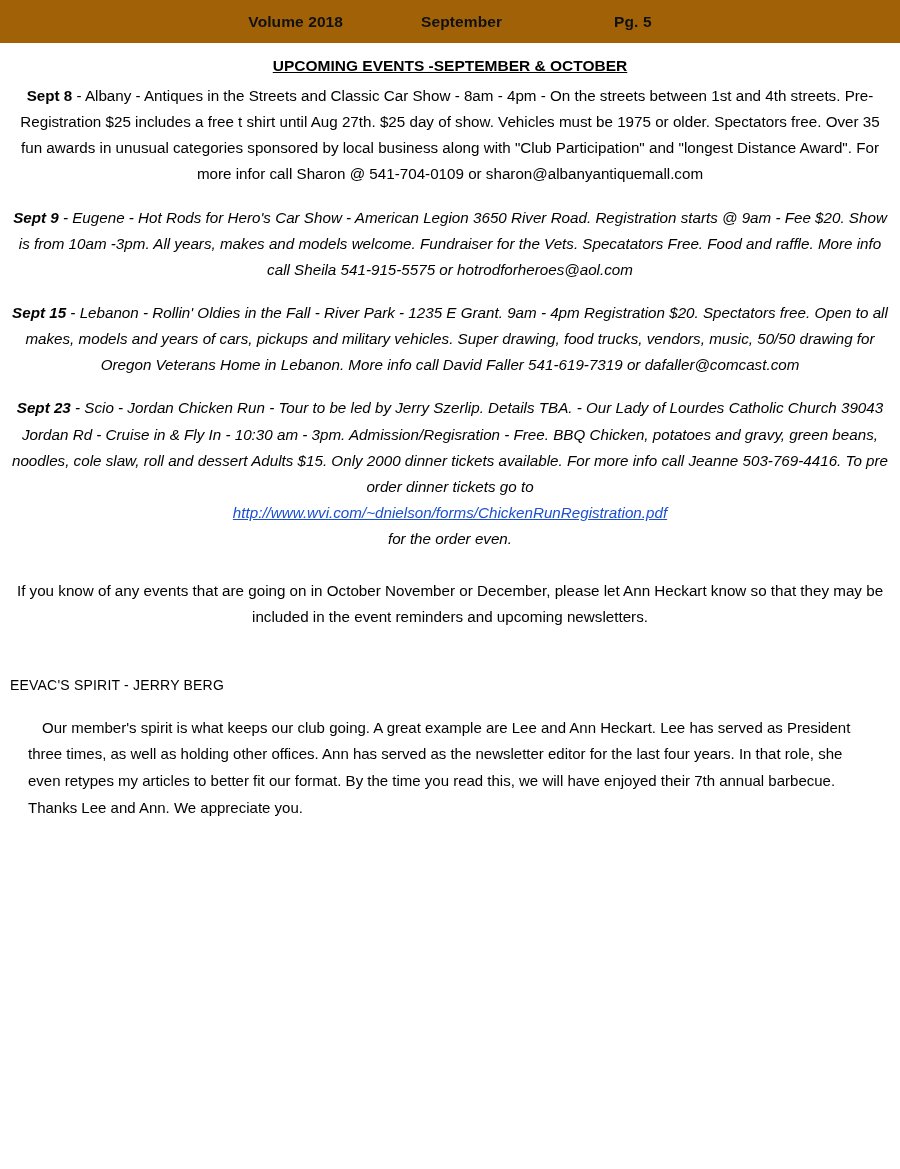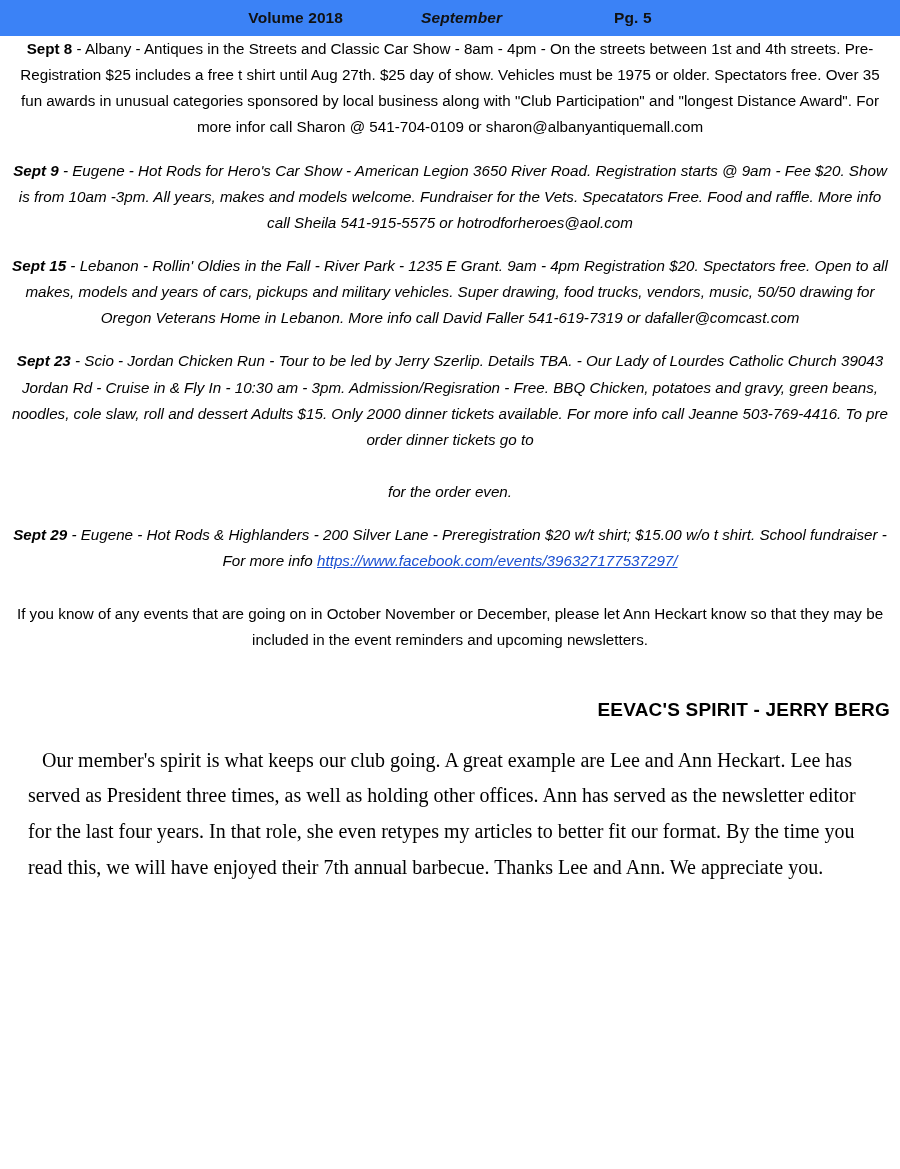--- a/index.html
+++ b/index.html
@@ -17,37 +17,37 @@
   .page {
     width: 900px;
     min-height: 1169px;
     background: #ffffff;
     box-sizing: border-box;
     position: relative;
   }
   
   .header-bar {
     width: 900px;
-    height: 36px;
-    background: #3b82f6;
+    height: 43px;
+    background: #a16207;
     display: flex;
     align-items: center;
     justify-content: center;
     box-sizing: border-box;
   }
   .header-inner {
     display: flex;
     align-items: center;
     font-weight: bold;
     font-size: 15.5px;
     color: #111;
     letter-spacing: 0.1px;
   }
   .header-inner .hdr-vol { margin-right: 78px; }
-  .header-inner .hdr-month { margin-right: 112px; font-style: italic; }
+  .header-inner .hdr-month { margin-right: 112px; }
   .header-inner .hdr-page { }
 
   
   .content {
     padding: 0 10px 0 10px;
     box-sizing: border-box;
   }
   .section-title {
     text-align: center;
     font-weight: bold;
@@ -67,73 +67,70 @@
   .evt-date { font-weight: bold; }
   a.link {
     color: #1a4fd1;
     text-decoration: underline;
     word-break: break-all;
   }
   .spacer-lg { height: 26px; }
   .spacer-xl { height: 46px; }
 
   .spirit-title {
-    text-align: right;
-    font-weight: bold;
-    font-size: 19px;
+    text-align: left;
+    font-weight: normal;
+    font-size: 14px;
     margin-top: 0;
     margin-bottom: 0;
     letter-spacing: 0.2px;
   }
   .spirit-body {
-    font-size: 20px;
+    font-size: 15px;
     line-height: 1.78;
     padding: 0 30px 0 18px;
     margin-top: 22px;
     text-indent: 14px;
-    font-family: Liberation Serif, serif;
   }
 </style>
 </head>
 <body>
 
 <div class="page">
 
   <div class="header-bar">
     <div class="header-inner">
       <span class="hdr-vol">Volume 2018</span>
       <span class="hdr-month">September</span>
       <span class="hdr-page">Pg. 5</span>
     </div>
   </div>
 
   <div class="content">
 
+    <div class="section-title">UPCOMING EVENTS -SEPTEMBER &amp; OCTOBER</div>
 
     <p class="para">
       <span class="evt-date">Sept 8</span><span> - Albany - Antiques in the Streets and Classic Car Show - 8am - 4pm - On the streets between 1st and 4th streets.  Pre-Registration $25 includes a free t shirt until Aug 27th.  $25 day of show.  Vehicles must be 1975 or older.  Spectators free.  Over 35 fun awards in unusual categories sponsored by local business along with "Club Participation" and "longest Distance Award".  For more infor call Sharon @ 541-704-0109 or sharon@albanyantiquemall.com</span>
     </p>
 
     <p class="para">
       <span class="evt-date">Sept 9</span><span> - Eugene - Hot Rods for Hero's Car Show - American Legion 3650 River Road.  Registration starts @ 9am - Fee $20.  Show is from  10am -3pm.  All years, makes and models welcome.  Fundraiser for the Vets.  Specatators Free.  Food and raffle.  More info call Sheila 541-915-5575 or hotrodforheroes@aol.com</span>
     </p>
 
     <p class="para">
       <span class="evt-date">Sept 15</span><span> - Lebanon - Rollin' Oldies in the Fall - River Park - 1235 E Grant.  9am - 4pm  Registration $20.  Spectators free.  Open to all makes, models and years of cars, pickups and military vehicles.  Super drawing, food trucks, vendors, music,  50/50 drawing for Oregon Veterans Home in Lebanon.  More info call David Faller 541-619-7319 or dafaller@comcast.com</span>
     </p>
 
     <p class="para">
       <span class="evt-date">Sept 23</span><span> - Scio - Jordan Chicken Run - Tour to be led by Jerry Szerlip. Details TBA. - Our Lady of Lourdes Catholic Church 39043 Jordan Rd - Cruise in &amp; Fly In - 10:30 am - 3pm.  Admission/Regisration - Free.  BBQ Chicken, potatoes and gravy, green beans, noodles, cole slaw, roll and dessert Adults $15.  Only 2000 dinner tickets available.  For more info call Jeanne 503-769-4416.  To pre order dinner tickets go to </span><br>
-      <br>
+      <a class="link" href="#">http://www.wvi.com/~dnielson/forms/ChickenRunRegistration.pdf</a><br>
       <span>for the order even.</span>
     </p>
 
-    <p class="para">
-      <span class="evt-date">Sept 29</span><span> - Eugene - Hot Rods &amp; Highlanders - 200 Silver Lane - Preregistration $20 w/t shirt;  $15.00 w/o t shirt.  School fundraiser -  For more info  </span><a class="link" href="#">https://www.facebook.com/events/396327177537297/</a>
-    </p>
 
     <div class="spacer-lg"></div>
 
     <p class="para">If you know of any events that are going on in October November or December, please let Ann Heckart know so that they may be included in the event reminders and upcoming newsletters.</p>
 
     <div class="spacer-xl"></div>
 
     <div class="spirit-title">EEVAC'S SPIRIT - JERRY BERG</div>
 
     <p class="spirit-body">Our member's spirit is what keeps our club going.  A great example are Lee and Ann Heckart.  Lee has served as President three times, as well as holding other offices.  Ann has served as the newsletter editor for the last four years.  In that role, she even retypes my articles to better fit our format.  By the time you read this, we will have enjoyed their 7th annual barbecue.  Thanks Lee and Ann.  We appreciate you.</p>

